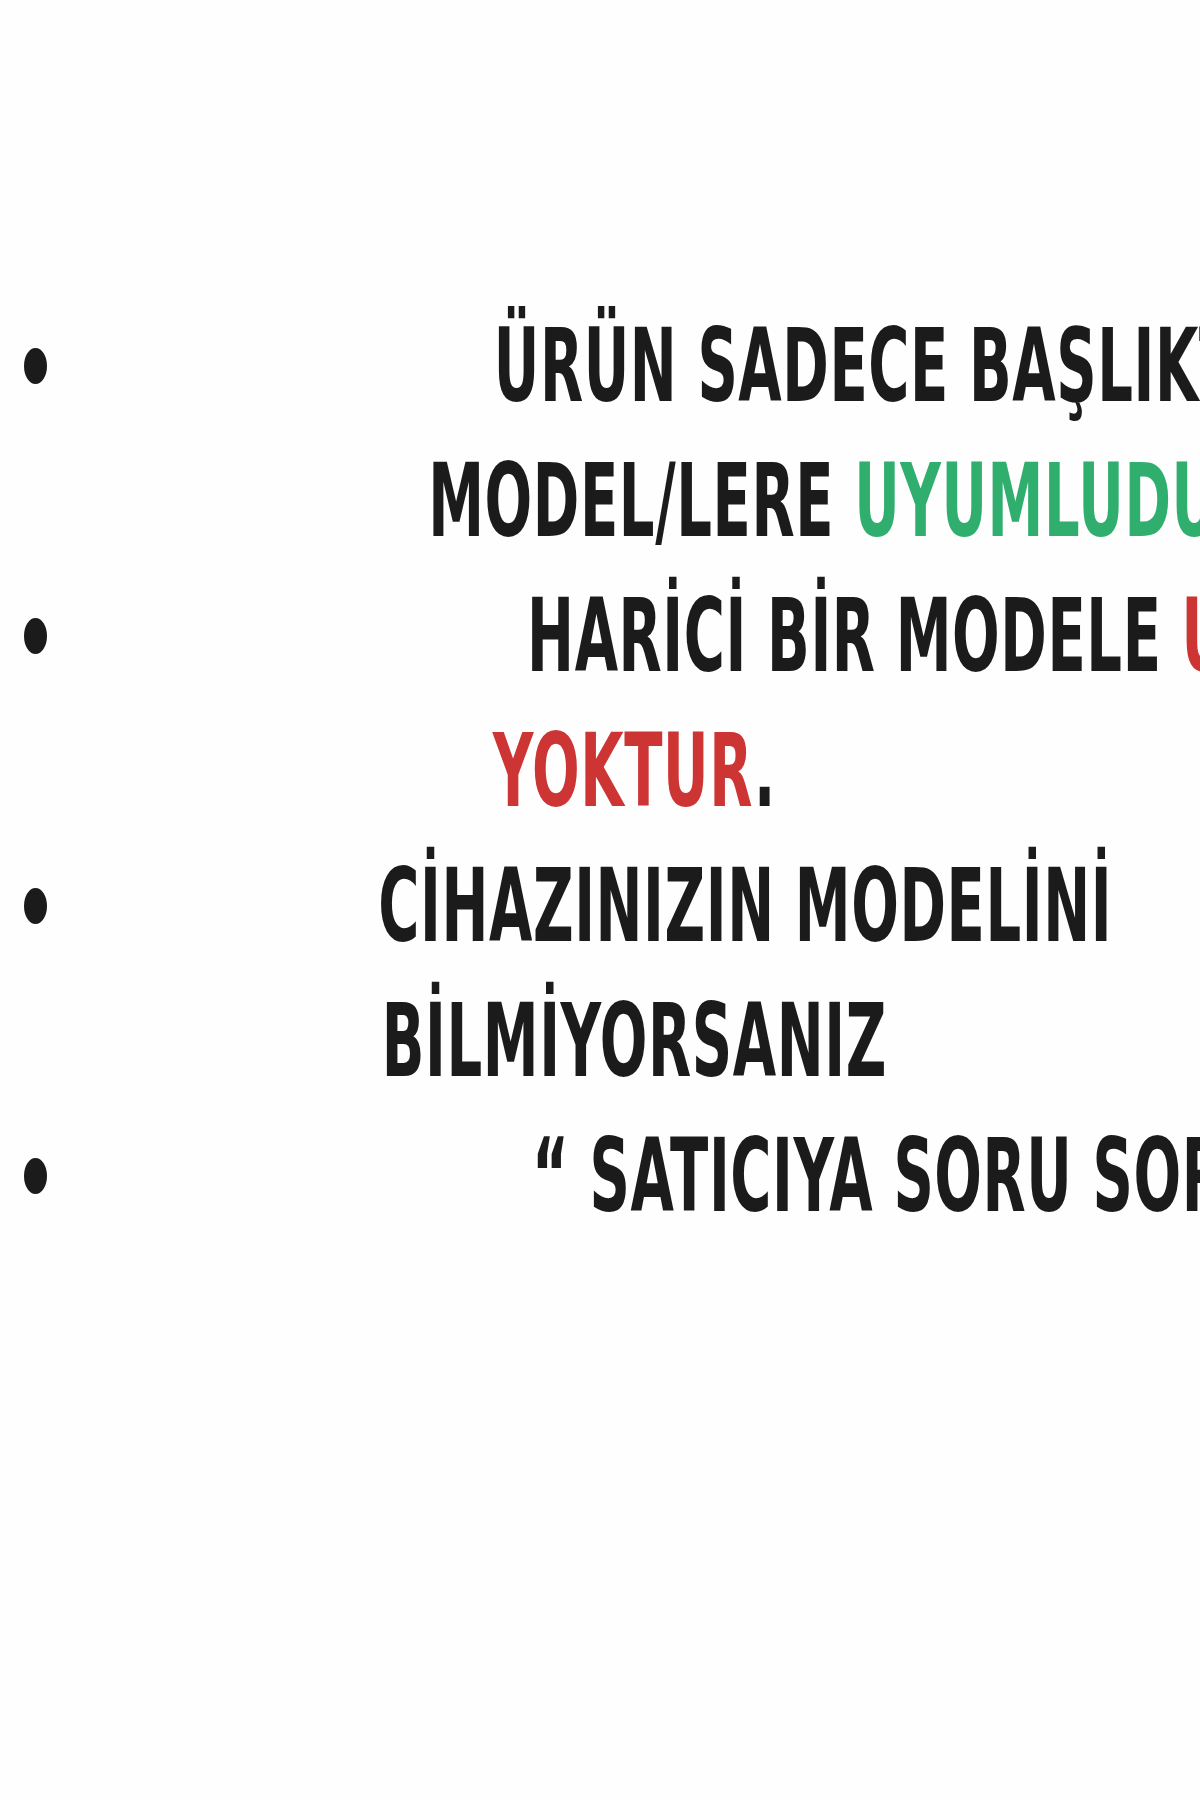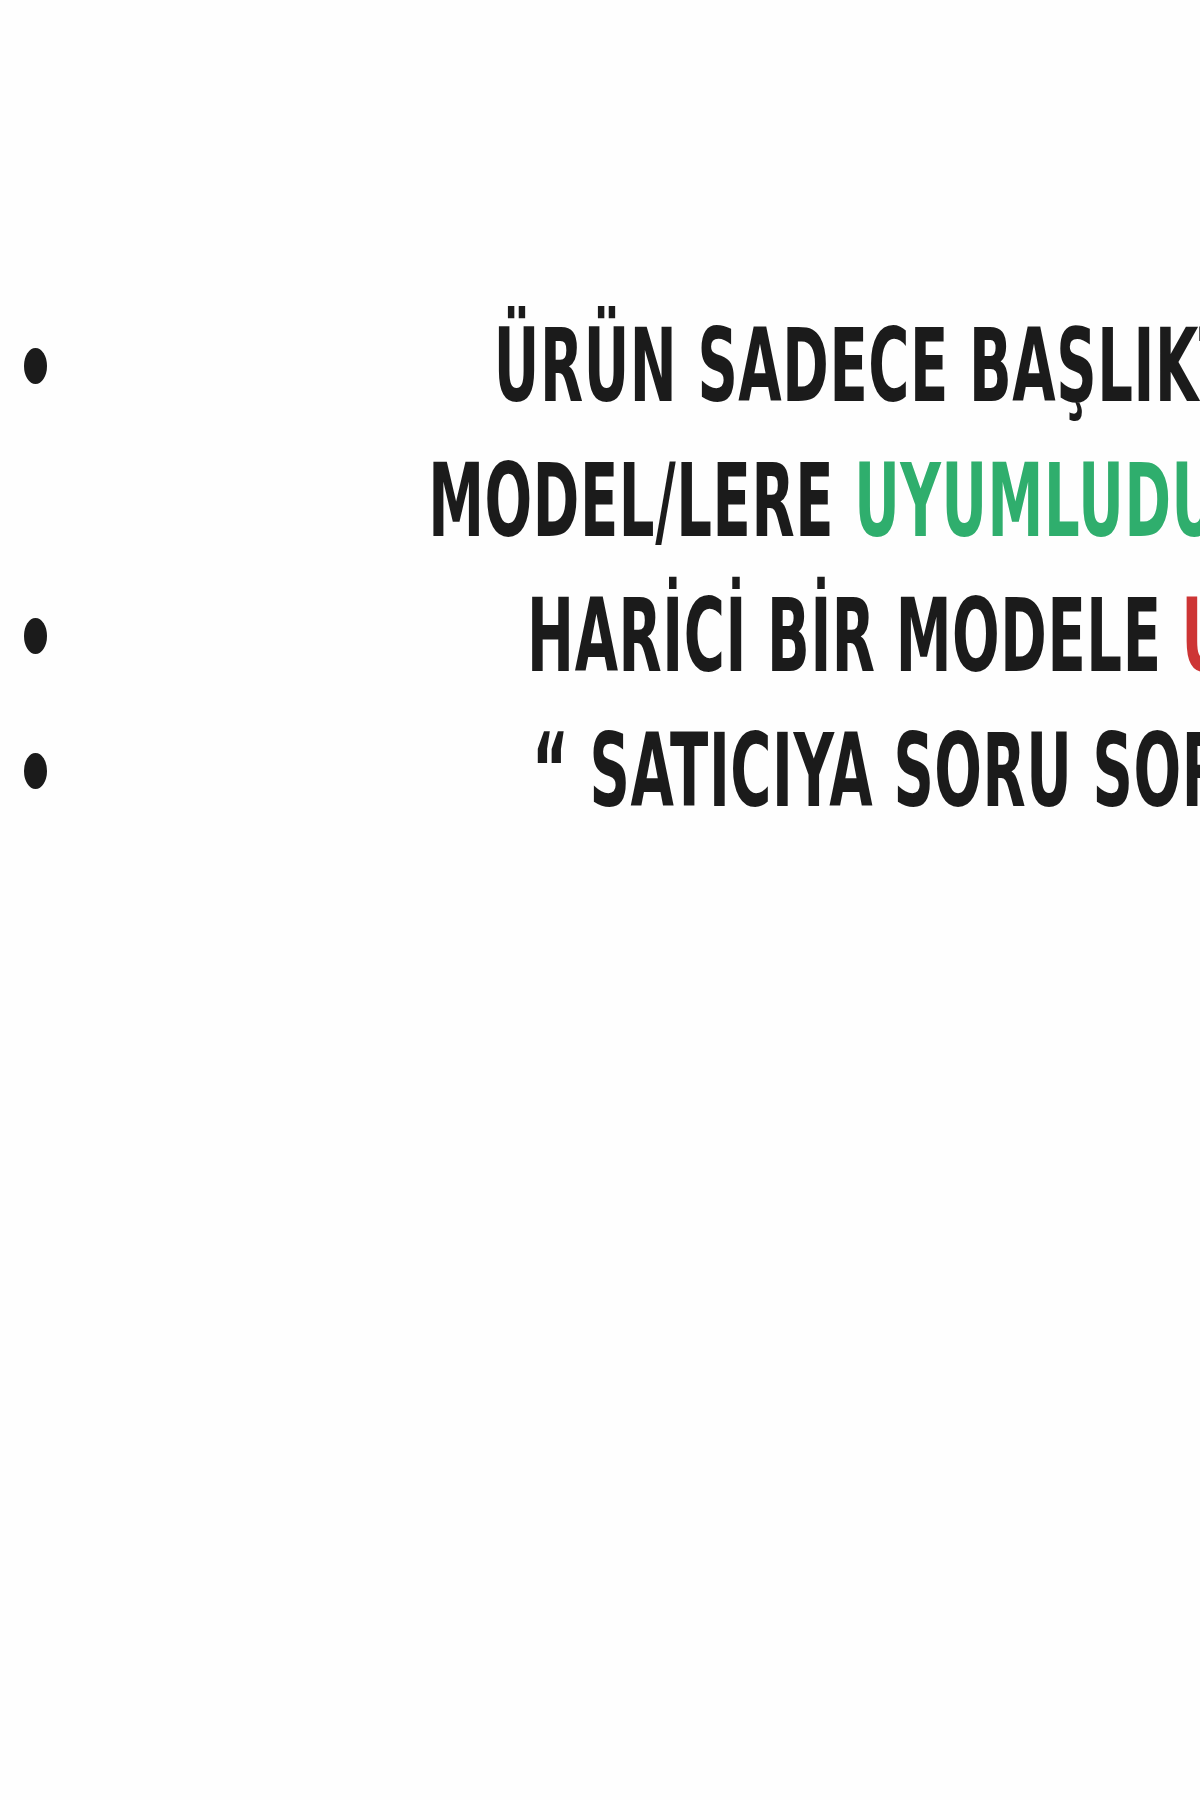--- a/index.html
+++ b/index.html
@@ -69,22 +69,34 @@
       <div class="line">
         <span class="line-inner"><span class="c-text">MODEL/LERE </span><span class="c-green">UYUMLUDUR.</span></span>
       </div>
     </div>
 
     <div class="item">
       <span class="bullet"></span>
       <div class="line">
         <span class="line-inner"><span class="c-text">HARİCİ BİR MODELE </span><span class="c-red">UYUMLULUĞU</span></span>
       </div>
+      <div class="line">
+        <span class="line-inner"><span class="c-red">YOKTUR</span><span class="c-text">.</span></span>
+      </div>
     </div>
 
+    <div class="item">
+      <span class="bullet"></span>
+      <div class="line">
+        <span class="line-inner"><span class="c-text">CİHAZINIZIN MODELİNİ</span></span>
+      </div>
+      <div class="line">
+        <span class="line-inner"><span class="c-text">BİLMİYORSANIZ</span></span>
+      </div>
+    </div>
 
     <div class="item">
       <span class="bullet"></span>
       <div class="line">
         <span class="line-inner"><span class="c-text">“ SATICIYA SORU SOR″ KISMINDAN</span></span>
       </div>
     </div>
 
   </div>
 </div>

